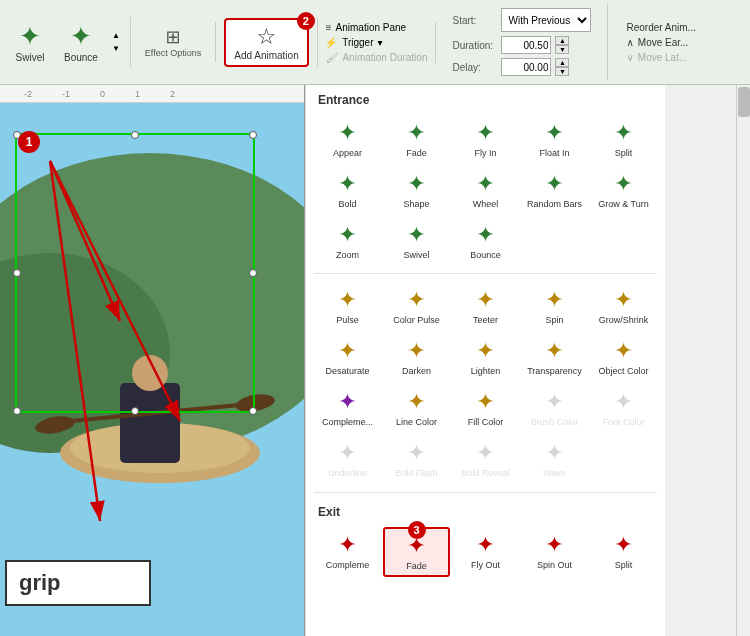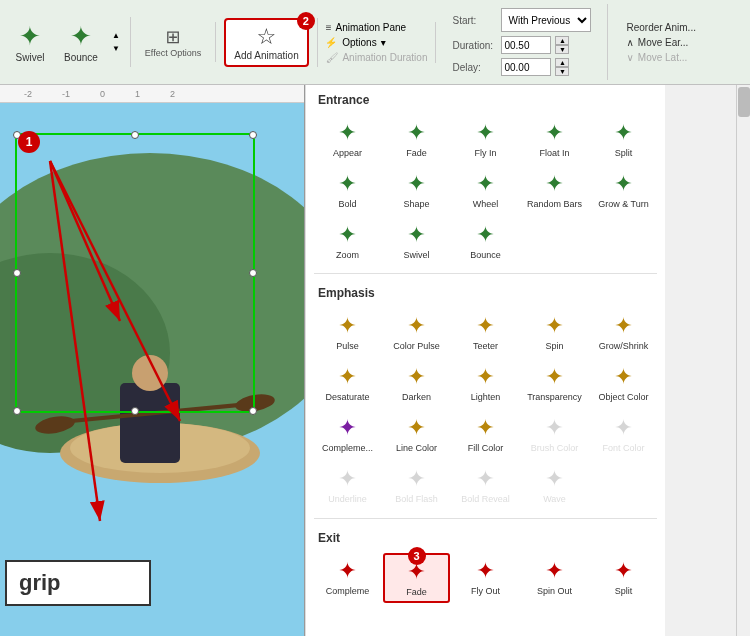--- a/index.html
+++ b/index.html
@@ -77,20 +77,21 @@
       font-size: 10px;
     }
     .timing-label { color: #555; min-width: 45px; }
     .timing-input {
       width: 50px;
       height: 18px;
       border: 1px solid #aaa;
       font-size: 10px;
       padding: 0 2px;
       background: white;
+      text-align: right;
     }
     .timing-spin {
       display: flex;
       flex-direction: column;
     }
     .spin-btn {
       width: 14px; height: 9px;
       border: 1px solid #aaa;
       background: #e8e8e8;
       cursor: pointer;
@@ -339,21 +340,21 @@
   </div>
 
   <div class="toolbar-group">
     <div style="display:flex;flex-direction:column;gap:4px;">
       <div class="anim-pane-row">
         <span style="color:#444;">≡</span>
         <span>Animation Pane</span>
       </div>
       <div class="anim-pane-row">
         <span style="color:#e8b800;">⚡</span>
-        <span>Options</span>
+        <span>Trigger</span>
         <span>▾</span>
       </div>
       <div class="anim-pane-row" style="color:#aaa;">
         <span>🖌</span>
         <span>Animation Duration</span>
       </div>
     </div>
   </div>
 
   <div class="toolbar-group">
@@ -520,21 +521,20 @@
           <span class="anim-label">Swivel</span>
         </div>
         <div class="anim-item">
           <span class="anim-icon" style="color: rgb(46, 125, 50);">✦</span>
           <span class="anim-label">Bounce</span>
         </div>
       </div>
 
     <div class="section-divider"></div>
 
-    <div class="anim-section-header">Emphasis</div>
     <div class="anim-grid" id="emphasis-grid">
         <div class="anim-item">
           <span class="anim-icon" style="color: rgb(184, 134, 11);">✦</span>
           <span class="anim-label">Pulse</span>
         </div>
         <div class="anim-item">
           <span class="anim-icon" style="color: rgb(184, 134, 11);">✦</span>
           <span class="anim-label">Color Pulse</span>
         </div>
         <div class="anim-item">

